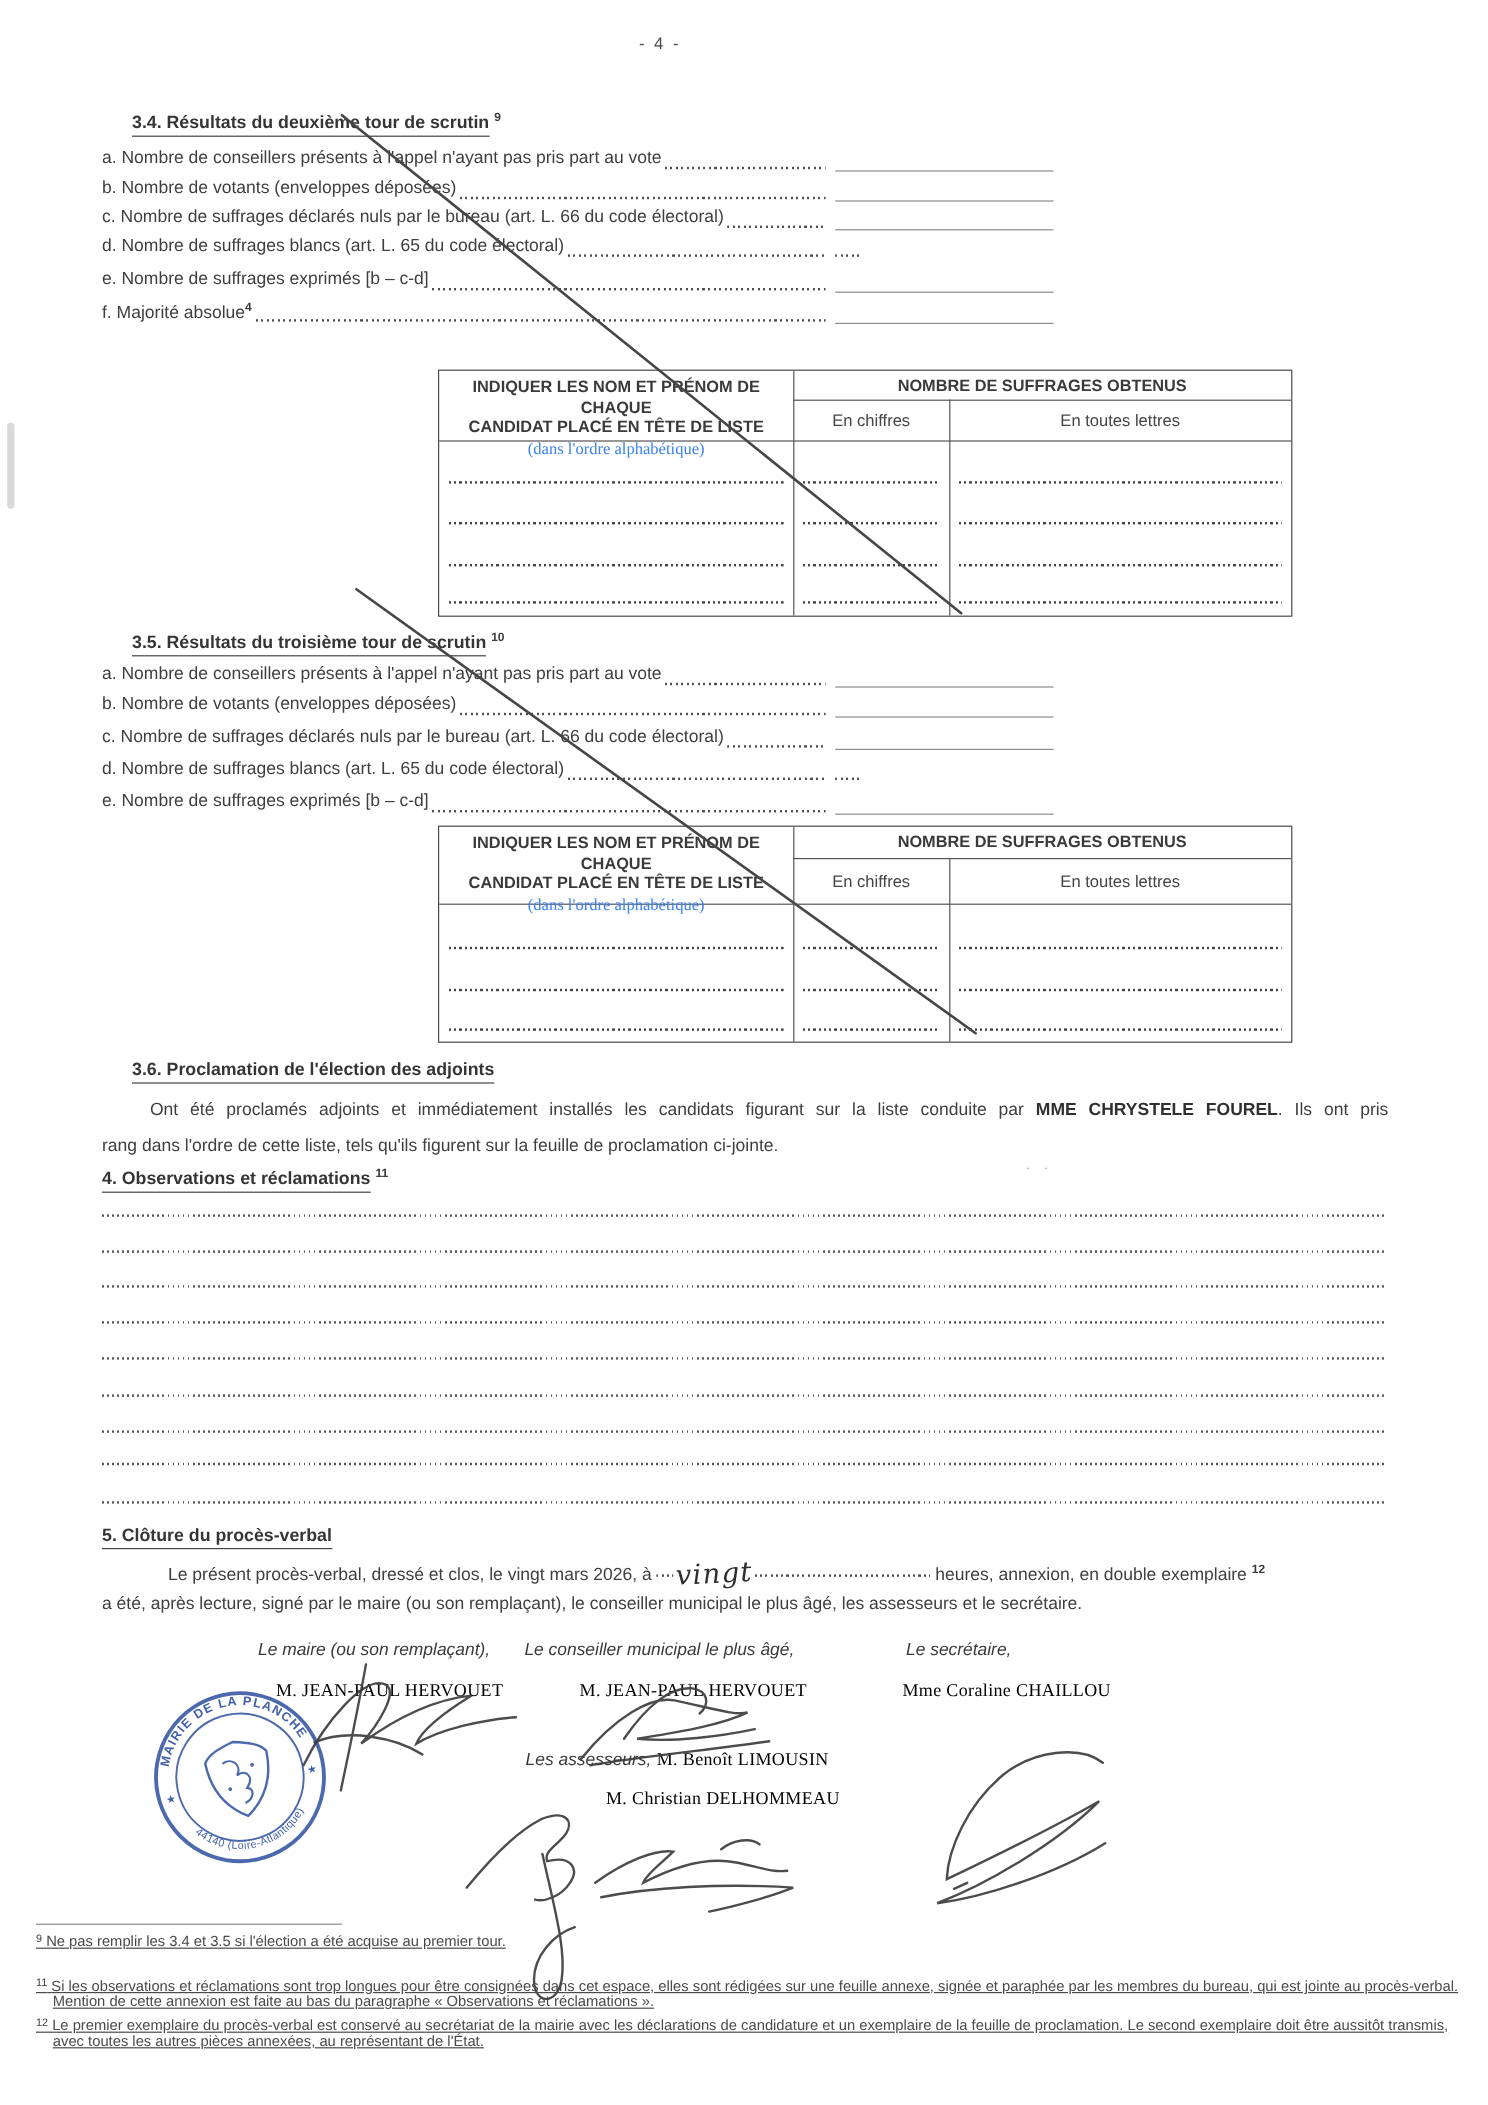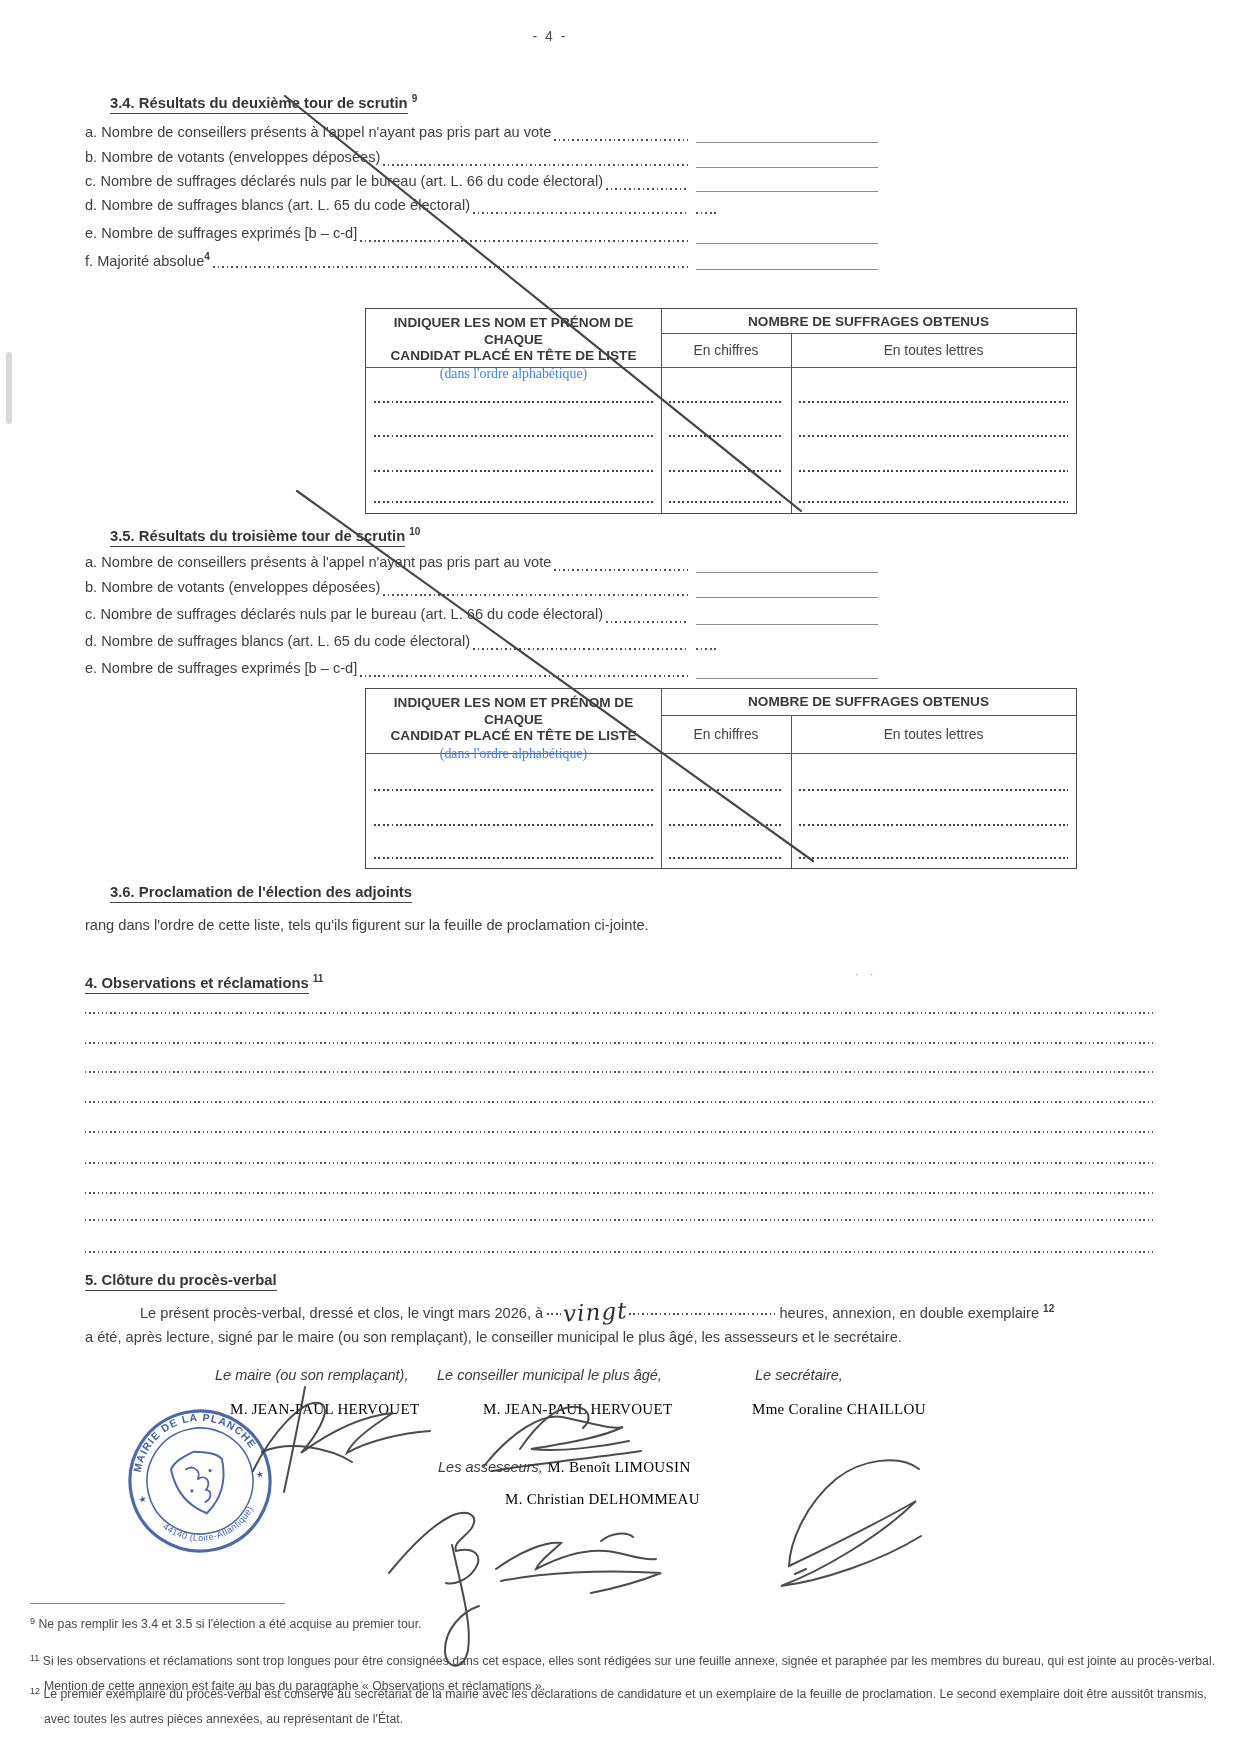--- a/index.html
+++ b/index.html
@@ -32,21 +32,21 @@
   .para{font-size:14.6px;line-height:30px;color:#3e3e3e;}
   .para b{color:#303030;}
   .obsline{position:absolute;height:2px;
         background-image:repeating-linear-gradient(90deg,#565656 0 1.5px,transparent 1.5px 4.2px);}
   .inline-dots{display:inline-block;height:2px;vertical-align:3px;
         background-image:repeating-linear-gradient(90deg,#4f4f4f 0 1.7px,transparent 1.7px 4.4px);}
   .handwritten{display:inline-block;font-family:"DejaVu Serif",serif;font-style:italic;font-size:23px;
         color:#2e2e2e;transform:rotate(-3deg) translateY(2px);letter-spacing:1px;margin:0 2px;}
   .sigtitle{font-size:14.5px;font-style:italic;color:#3a3a3a;white-space:nowrap;}
   .signame{font-size:15px;font-family:"Liberation Serif",serif;color:#000000;white-space:nowrap;letter-spacing:.3px;}
-  .fn{font-size:12.3px;line-height:25px;color:#4a4a4a;padding-left:14px;text-indent:-14px;margin:0;}
+  .fn{font-size:12.3px;line-height:13px;color:#4a4a4a;padding-left:14px;text-indent:-14px;margin:0;text-decoration:underline;}
   .fn sup{font-size:9px;vertical-align:4px;font-weight:normal;}
   .fnrule{height:1.4px;background:#8a8a8a;}
   .artifact{background:#d9d9d9;border-radius:3px;}
   .noise-dots{font-size:11px;color:#9a9a9a;letter-spacing:4px;}
   svg{display:block;}
 </style>
 </head>
 <body>
 
 <div class="page">
@@ -170,20 +170,21 @@
     <div class="rt-dots" style="left:433px;top:135px;width:269px;"></div>
     <div class="rt-dots" style="left:8px;top:168px;width:279px;"></div>
     <div class="rt-dots" style="left:303px;top:168px;width:114px;"></div>
     <div class="rt-dots" style="left:433px;top:168px;width:269px;"></div>
   </div>
 
   <div class="abs secheading" style="left:110px;top:884px;">
     <span class="uh">3.6. Proclamation de l'élection des adjoints</span>
   </div>
   <div class="abs para" style="left:85px;top:910px;width:1072px;">
+    <div style="text-align:justify;text-align-last:justify;"><span style="display:inline-block;width:40px;"></span><span>Ont été proclamés adjoints et immédiatement installés les candidats figurant sur la liste conduite par </span><b>MME CHRYSTELE FOUREL</b><span>. Ils ont pris</span></div>
     <div>rang dans l'ordre de cette liste, tels qu'ils figurent sur la feuille de proclamation ci-jointe.</div>
   </div>
 
   <div class="abs secheading" style="left:85px;top:973px;">
     <span class="uh">4. Observations et réclamations</span>&nbsp;<sup>11</sup>
   </div>
   <div class="abs noise-dots" style="left:855px;top:968px;">· ·</div>
 
   <div class="abs obsline" style="left:85px;top:1012px;width:1070px;"></div>
   <div class="abs obsline" style="left:85px;top:1042px;width:1070px;"></div>

